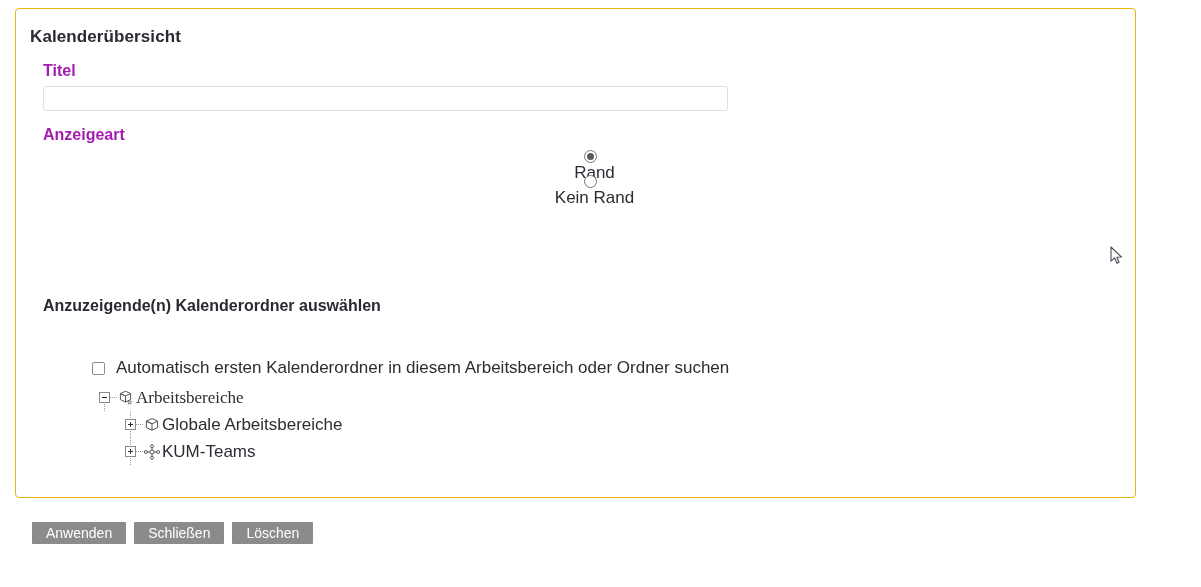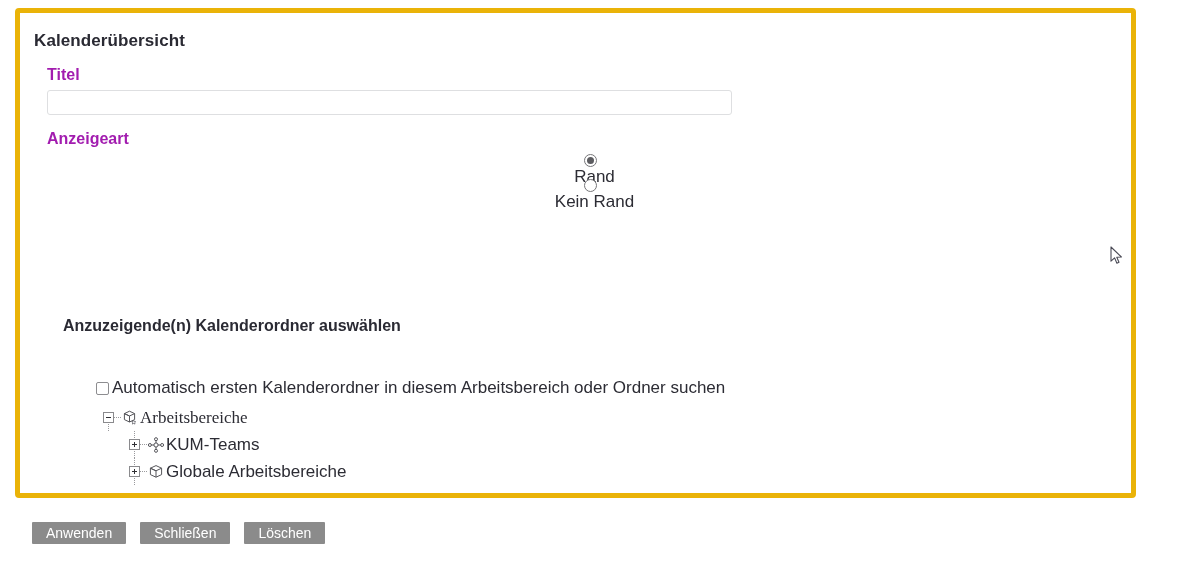--- a/index.html
+++ b/index.html
@@ -19,21 +19,21 @@
   }
 
   
   #panel {
     position: absolute;
     left: 15px;
     top: 8px;
     width: 1121px;
     height: 490px;
     box-sizing: border-box;
-    border: 5px solid #eab308;
+    border: 1px solid #eab308;
     border-radius: 4px;
     background: #ffffff;
   }
 
   .panel-inner {
     padding: 18px 14px 0 14px;
   }
 
   
   .h-main {
@@ -49,21 +49,21 @@
     font-weight: bold;
     color: #a21caf;
     margin: 0 0 6px 0;
     line-height: 19px;
     padding-left: 13px;
   }
   .h-section {
     font-size: 16px;
     font-weight: bold;
     color: #2a2a33;
-    margin: 16px;
+    margin: 0;
     line-height: 19px;
     padding-left: 13px;
   }
 
   
   .field-row {
     padding-left: 13px;
   }
   input.text-input {
     box-sizing: border-box;
@@ -134,21 +134,21 @@
     border: 1px solid #8d8d90;
     border-radius: 2px;
     background: #ffffff;
     box-sizing: border-box;
     flex: 0 0 auto;
   }
   .check-label {
     font-size: 17px;
     line-height: 20px;
     color: #2c2c34;
-    margin-left: 3px;
+    margin-left: 11px;
     white-space: nowrap;
   }
 
   
   .tree { margin-top: 6px; }
   .tree-node {
     display: flex;
     align-items: center;
     height: 27px;
     position: relative;
@@ -215,21 +215,21 @@
     margin-left: 1px;
     white-space: nowrap;
   }
 
   
   #footer {
     position: absolute;
     left: 16px;
     top: 522px;
     display: flex;
-    gap: 14px;
+    gap: 8px;
     padding-left: 16px;
   }
   .btn {
     background: #8b8b8b;
     color: #ffffff;
     border: none;
     border-radius: 1px;
     font-family: "Liberation Sans", sans-serif;
     font-size: 14px;
     line-height: 14px;
@@ -297,20 +297,36 @@
           <svg viewBox="0 0 18 18" width="18" height="18">
             <g fill="none" stroke="#55555a" stroke-width="1" stroke-linejoin="round">
               <path d="M8.5 2.2 L13.6 4.6 L8.5 7.0 L3.4 4.6 Z"></path>
               <path d="M3.4 4.6 L3.4 10.6 L8.5 13.0 L8.5 7.0 Z"></path>
               <path d="M13.6 4.6 L13.6 10.6 L8.5 13.0"></path>
             </g>
             <path d="M12.7 11.2 l0.62 1.28 1.41 0.2 -1.02 1.0 0.24 1.4 -1.25 -0.66 -1.26 0.66 0.24 -1.4 -1.02 -1.0 1.41 -0.2 Z" fill="none" stroke="#6c6c71" stroke-width="0.85" stroke-linejoin="round"></path>
           </svg>
         </span>
         <span class="node-label">Arbeitsbereiche</span>
+      </div>
+
+      <div class="tree-node level2">
+        <span class="vrail"></span>
+        <span class="expander plus"></span>
+        <span class="connector"></span>
+        <span class="node-icon">
+          <svg viewBox="0 0 18 18" width="18" height="18">
+            <g fill="none" stroke="#55555a" stroke-width="1" stroke-linejoin="round">
+              <path d="M9 2.6 L14.6 5.2 L9 7.8 L3.4 5.2 Z"></path>
+              <path d="M3.4 5.2 L3.4 11.6 L9 14.2 L9 7.8 Z"></path>
+              <path d="M14.6 5.2 L14.6 11.6 L9 14.2"></path>
+            </g>
+          </svg>
+        </span>
+        <span class="node-label">Globale Arbeitsbereiche</span>
       </div>
 
       <div class="tree-node level2">
         <span class="vrail"></span>
         <span class="expander plus"></span>
         <span class="connector"></span>
         <span class="node-icon">
           <svg viewBox="0 0 18 18" width="18" height="18">
             <g stroke="#55555a" stroke-width="1">
               <line x1="9" y1="9" x2="3.6" y2="9"></line>
@@ -323,36 +339,20 @@
               <circle cx="2.9" cy="9" r="1.5"></circle>
               <circle cx="15.1" cy="9" r="1.5"></circle>
               <circle cx="9" cy="3.2" r="1.5"></circle>
               <circle cx="9" cy="14.8" r="1.5"></circle>
             </g>
           </svg>
         </span>
         <span class="node-label">KUM-Teams</span>
       </div>
 
-      <div class="tree-node level2">
-        <span class="vrail"></span>
-        <span class="expander plus"></span>
-        <span class="connector"></span>
-        <span class="node-icon">
-          <svg viewBox="0 0 18 18" width="18" height="18">
-            <g fill="none" stroke="#55555a" stroke-width="1" stroke-linejoin="round">
-              <path d="M9 2.6 L14.6 5.2 L9 7.8 L3.4 5.2 Z"></path>
-              <path d="M3.4 5.2 L3.4 11.6 L9 14.2 L9 7.8 Z"></path>
-              <path d="M14.6 5.2 L14.6 11.6 L9 14.2"></path>
-            </g>
-          </svg>
-        </span>
-        <span class="node-label">Globale Arbeitsbereiche</span>
-      </div>
-
 
     </div>
   </div>
 </div>
 
 <div id="footer">
   <button class="btn">Anwenden</button>
   <button class="btn">Schließen</button>
   <button class="btn">Löschen</button>
 </div>

